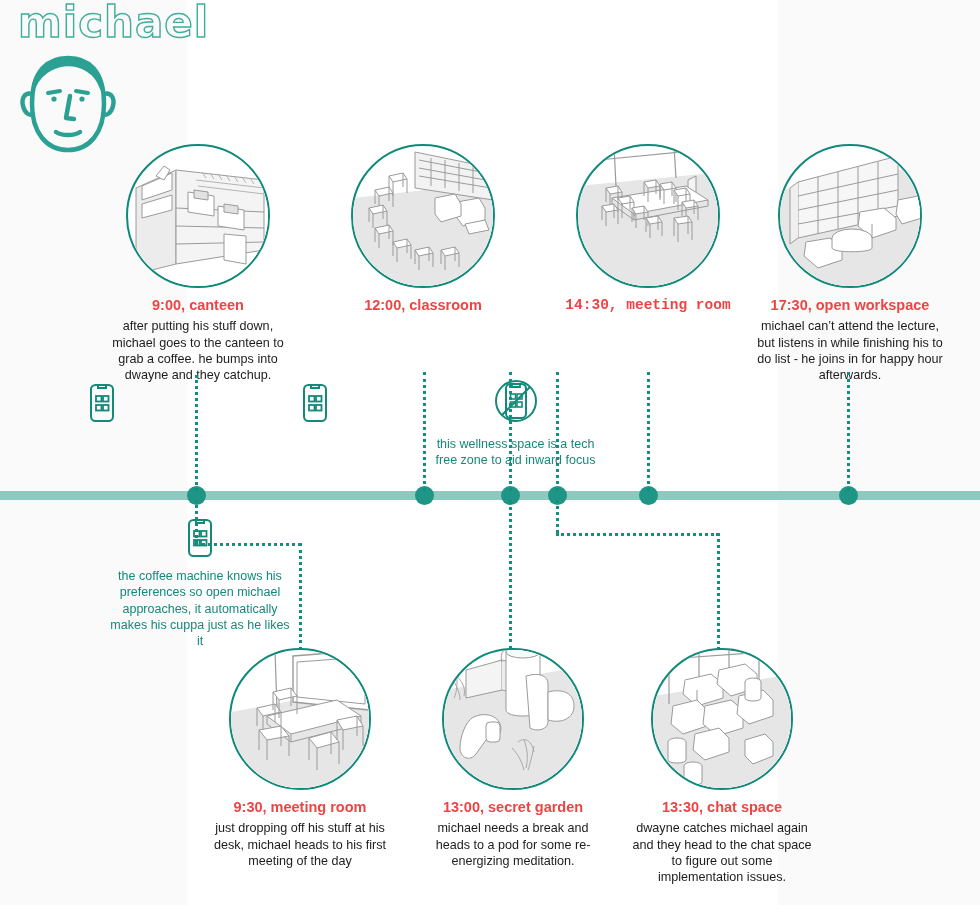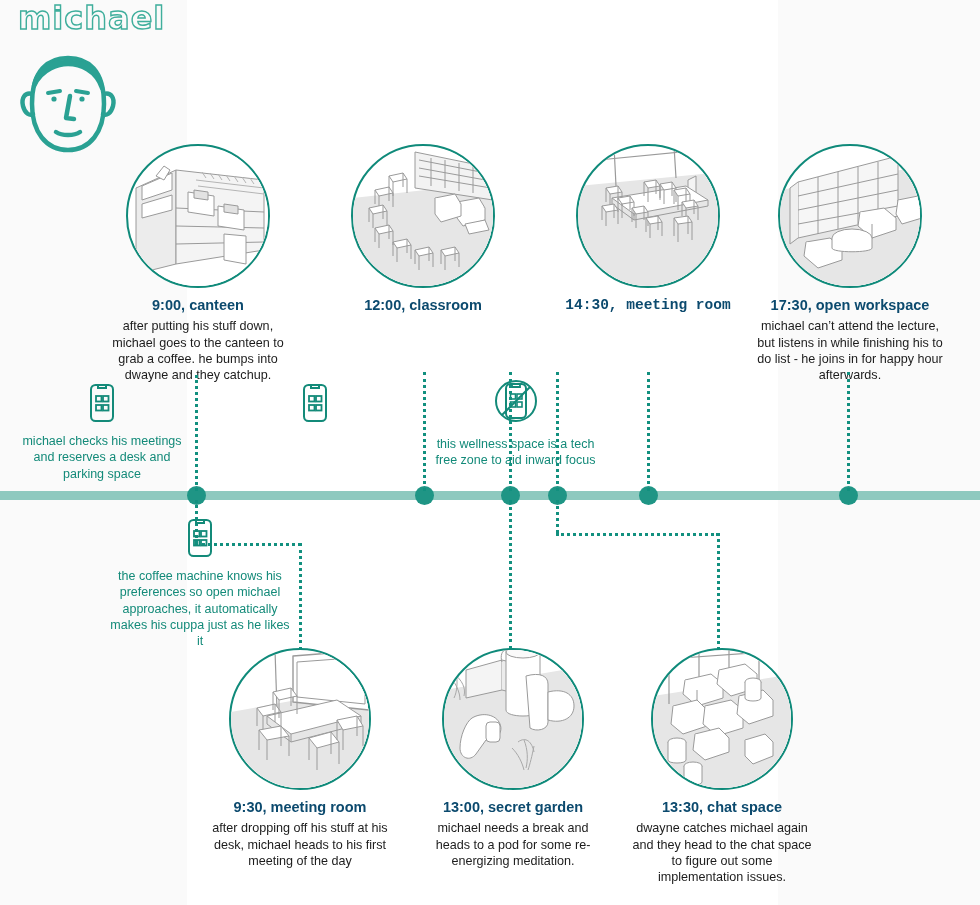--- a/index.html
+++ b/index.html
@@ -11,21 +11,21 @@
   }
   #stage { position: relative; width: 980px; height: 905px; background: #ffffff; }
 
   
   .panel-left  { position:absolute; left:0;   top:0; width:187px; height:905px; background:#fafafa; }
   .panel-right { position:absolute; left:778px; top:0; width:202px; height:905px; background:#fafafa; }
 
   
   .title {
     position:absolute; left:18px; top:2px;
-    font-size:32px; font-weight:700; letter-spacing:1px;
+    font-size:42px; font-weight:700; letter-spacing:1px;
     color:transparent;
     -webkit-text-stroke:1.4px #3fae9c;
     font-family:"DejaVu Sans", sans-serif;
     line-height:1;
   }
 
   
   .avatar { position:absolute; left:12px; top:46px; width:112px; height:112px; }
 
   
@@ -43,21 +43,21 @@
   .dh { position:absolute; height:0; border-top:3px dotted #12907f; }
 
   
   .scene { position:absolute; text-align:center; }
   .scene .circle {
     border-radius:50%; border:2px solid #0f8a7a; overflow:hidden;
     background:#ffffff; margin:0 auto;
   }
   .scene .circle svg { display:block; }
   .scene .s-title {
-    font-size:14.5px; font-weight:700; color:#0c4a6e; margin-top:9px; line-height:1.2;
+    font-size:14.5px; font-weight:700; color:#ef4444; margin-top:9px; line-height:1.2;
   }
   .scene .s-desc {
     font-size:12.6px; color:#1c1c1c; line-height:1.28; margin-top:4px;
   }
 
   
   .anno { position:absolute; text-align:center; color:#138a79; }
   .anno .ic { margin:0 auto 6px auto; }
   .anno .a-text { font-size:12.5px; line-height:1.3; color:#138a79; }
 </style>
@@ -227,21 +227,20 @@
     <div class="ic" style="width:26px;">
       <svg width="26" height="40" viewBox="0 0 26 40">
         <rect x="2" y="2" width="22" height="36" rx="4.5" fill="none" stroke="#138a79" stroke-width="2"></rect>
         <path d="M9 2 L9 5 L17 5 L17 2" fill="none" stroke="#138a79" stroke-width="2"></path>
         <rect x="7" y="13" width="5.5" height="5.5" fill="none" stroke="#138a79" stroke-width="1.8"></rect>
         <rect x="14" y="13" width="5.5" height="5.5" fill="none" stroke="#138a79" stroke-width="1.8"></rect>
         <rect x="7" y="22" width="5.5" height="5.5" fill="none" stroke="#138a79" stroke-width="1.8"></rect>
         <rect x="14" y="22" width="5.5" height="5.5" fill="none" stroke="#138a79" stroke-width="1.8"></rect>
       </svg>
     </div>
-    <div class="a-text">michael checks his meetings and reserves a desk and parking space</div>
   </div>
 
   <div class="anno" style="left:227px; top:383px; width:175px;">
     <div class="ic" style="width:26px;">
       <svg width="26" height="40" viewBox="0 0 26 40">
         <rect x="2" y="2" width="22" height="36" rx="4.5" fill="none" stroke="#138a79" stroke-width="2"></rect>
         <path d="M9 2 L9 5 L17 5 L17 2" fill="none" stroke="#138a79" stroke-width="2"></path>
         <rect x="7" y="13" width="5.5" height="5.5" fill="none" stroke="#138a79" stroke-width="1.8"></rect>
         <rect x="14" y="13" width="5.5" height="5.5" fill="none" stroke="#138a79" stroke-width="1.8"></rect>
         <rect x="7" y="22" width="5.5" height="5.5" fill="none" stroke="#138a79" stroke-width="1.8"></rect>
@@ -328,21 +327,21 @@
               <path d="M28 80 L28 100 M50 76 L50 96 M36 90 L36 110 M58 86 L58 106"></path>
             <path d="M78 88 L100 82 L108 92 L86 98 Z"></path>
               <path d="M78 88 L78 110 M100 82 L100 104 M86 98 L86 120 M108 92 L108 114"></path>
             <path d="M106 70 L126 66 L132 76 L112 80 Z"></path>
               <path d="M106 70 L106 90 M126 66 L126 86 M112 80 L112 100 M132 76 L132 96"></path>
           </g>
         </g>
       </svg>
     </div>
     <div class="s-title">9:30, meeting room</div>
-    <div class="s-desc">after dropping off his stuff at his desk, michael heads to his first meeting of the day</div>
+    <div class="s-desc">just dropping off his stuff at his desk, michael heads to his first meeting of the day</div>
   </div>
 
   <div class="scene" style="left:423px; top:648px; width:180px;">
     <div class="circle" style="width:142px;height:142px;">
       <svg width="142" height="142" viewBox="0 0 142 142">
         <circle cx="71" cy="71" r="70" fill="#ffffff"></circle>
         <path d="M0 40 L142 16 L142 142 L0 142 Z" fill="#e6e6e6"></path>
         <g fill="none" stroke="#9a9a9a" stroke-width="1" stroke-linejoin="round">
           <path d="M22 20 L58 10 L58 40 L22 48 Z" fill="#f4f4f4"></path>
           <path d="M58 10 L74 14 L74 44 L58 40" fill="#ececec"></path>

